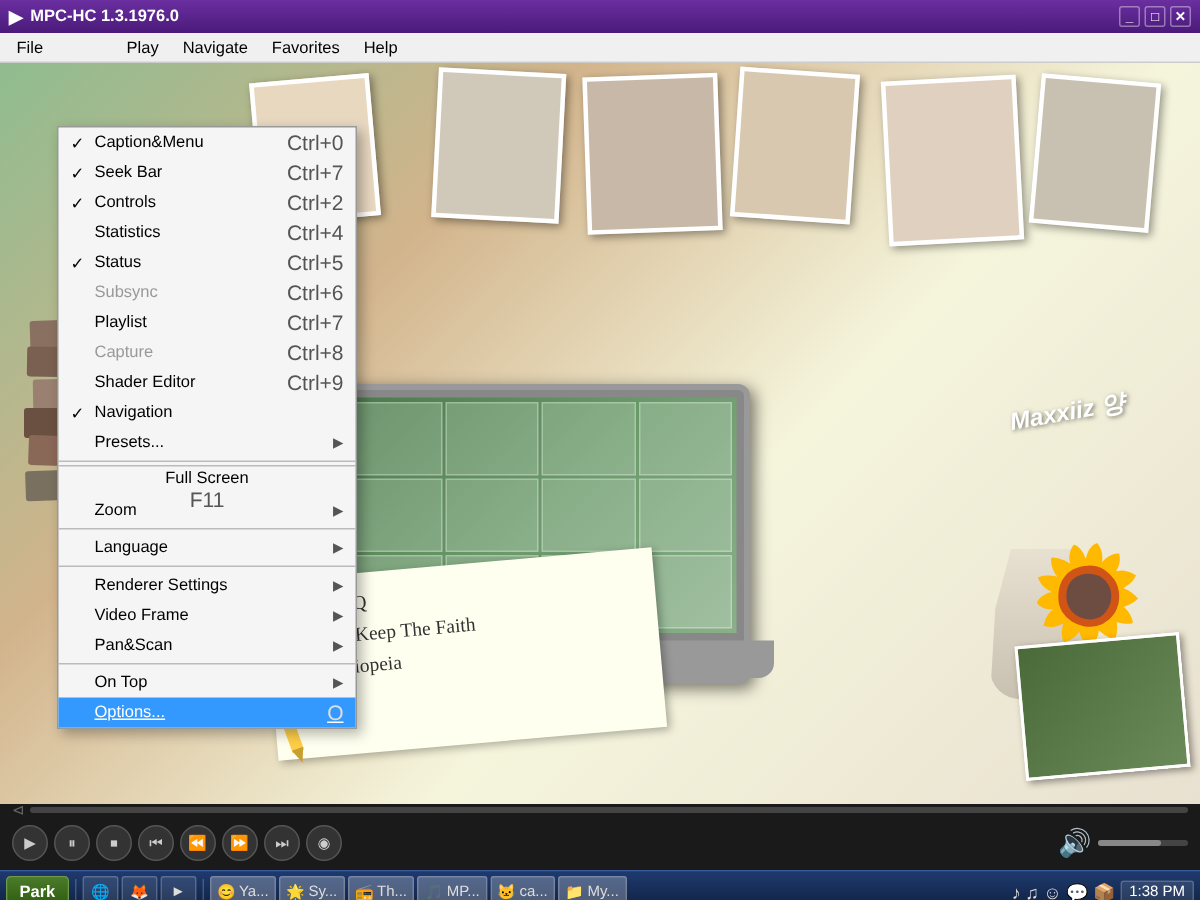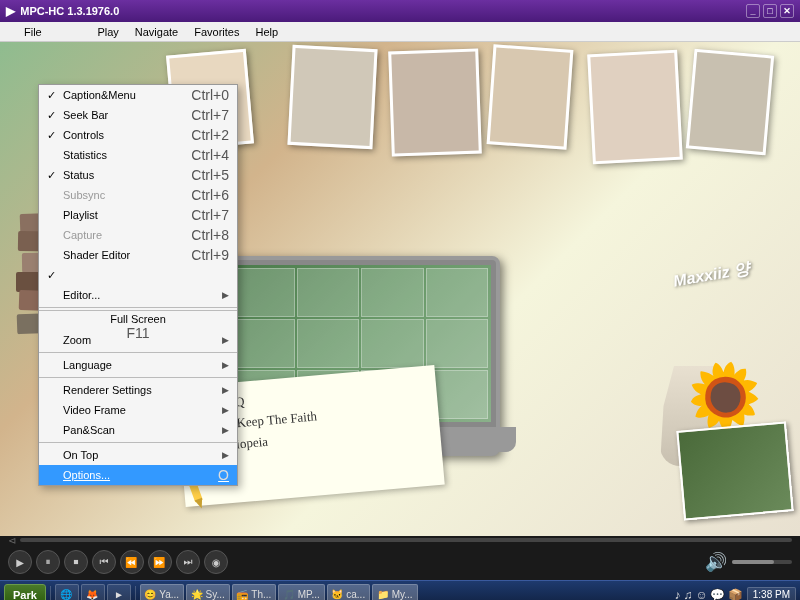--- a/index.html
+++ b/index.html
@@ -25,21 +25,21 @@
       display: flex; align-items: center; justify-content: center;
       font-size: 9px; cursor: pointer; color: #fff;
     }
 
     
     #menu-bar {
       height: 20px;
       background: #f0f0f0;
       display: flex;
       align-items: center;
-      padding: 0 16px;
+      padding: 0 3px;
       border-bottom: 1px solid #ccc;
     }
     .menu-item {
       padding: 2px 8px;
       cursor: pointer;
       font-size: 11px;
       color: #000;
       height: 20px;
       display: flex;
       align-items: center;
@@ -448,25 +448,26 @@
       <span class="label-col">Capture</span>
       <span class="shortcut-col">Ctrl+8</span>
     </div>
     <div class="menu-row">
       <span class="check-col"></span>
       <span class="label-col">Shader Editor</span>
       <span class="shortcut-col">Ctrl+9</span>
     </div>
     <div class="menu-row">
       <span class="check-col">✓</span>
+      <span class="label-col">Navigation</span>
       <span class="shortcut-col"></span>
     </div>
     <div class="menu-row">
       <span class="check-col"></span>
-      <span class="label-col">Editor...</span>
+      <span class="label-col">Presets...</span>
       <span class="shortcut-col arrow">▶</span>
     </div>
     <div class="menu-separator"></div>
     <div class="menu-row separator-above">
       <span class="check-col"></span>
       <span class="label-col">Full Screen</span>
       <span class="shortcut-col">F11</span>
     </div>
     <div class="menu-row">
       <span class="check-col"></span>

